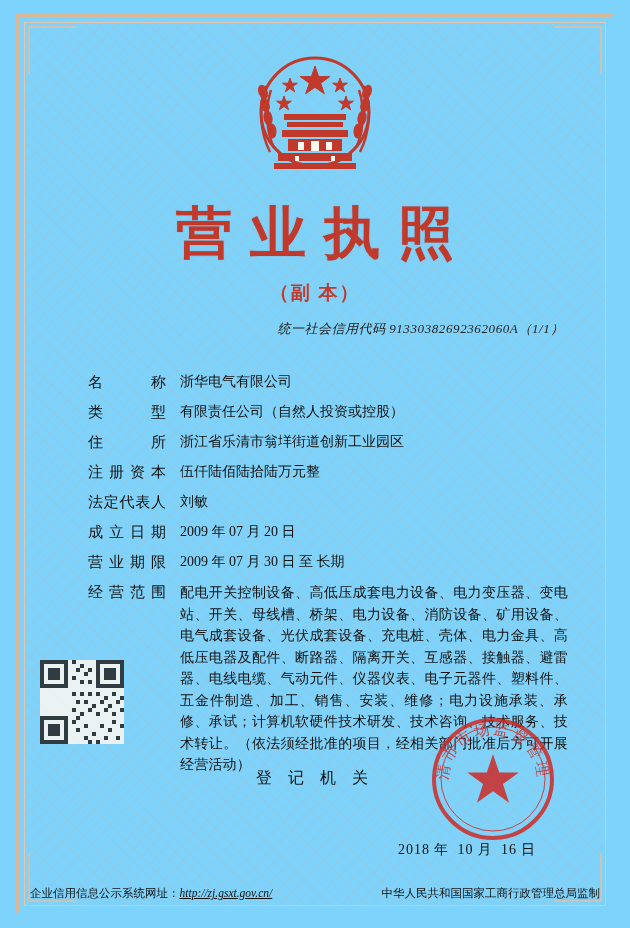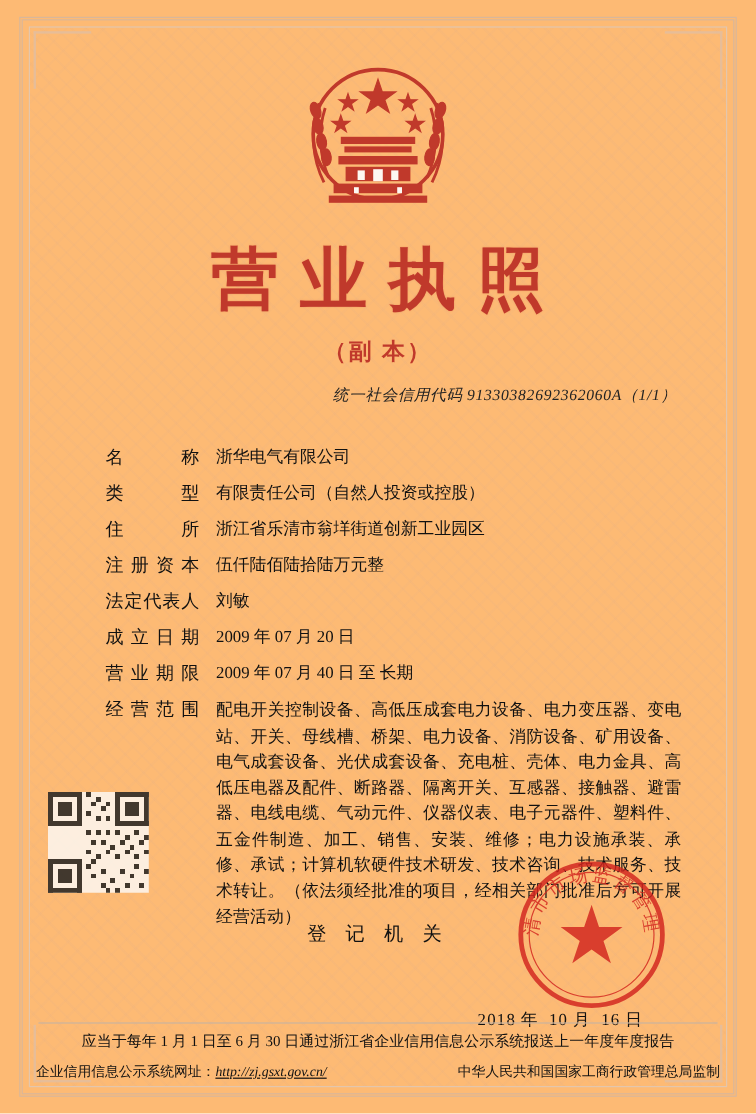--- a/index.html
+++ b/index.html
@@ -11,21 +11,21 @@
     width: 630px;
     height: 928px;
     font-family: "Liberation Serif", "DejaVu Serif", serif;
     color: #1b1b1b;
     overflow: hidden;
   }
   .license {
     position: relative;
     width: 630px;
     height: 928px;
-    background: #fdba74;
+    background: #7dd3fc;
     box-sizing: border-box;
   }
   
   .border-outer {
     position: absolute;
     left: 16px;
     top: 14px;
     right: 16px;
     bottom: 14px;
     border: 3px double #d9b79a;
@@ -308,21 +308,21 @@
       <div class="field-value">刘敏</div>
     </div>
 
     <div class="field-row">
       <div class="field-label">成立日期</div>
       <div class="field-value">2009 年 07 月 20 日</div>
     </div>
 
     <div class="field-row">
       <div class="field-label">营业期限</div>
-      <div class="field-value">2009 年 07 月 40 日 至 长期</div>
+      <div class="field-value">2009 年 07 月 30 日 至 长期</div>
     </div>
 
     <div class="field-row scope">
       <div class="field-label">经营范围</div>
       <div class="field-value">配电开关控制设备、高低压成套电力设备、电力变压器、变电站、开关、母线槽、桥架、电力设备、消防设备、矿用设备、电气成套设备、光伏成套设备、充电桩、壳体、电力金具、高低压电器及配件、断路器、隔离开关、互感器、接触器、避雷器、电线电缆、气动元件、仪器仪表、电子元器件、塑料件、五金件制造、加工、销售、安装、维修；电力设施承装、承修、承试；计算机软硬件技术研发、技术咨询、技术服务、技术转让。（依法须经批准的项目，经相关部门批准后方可开展经营活动）</div>
     </div>
 
   </div>
 
   <div class="qr">
@@ -403,21 +403,20 @@
       <circle cx="63" cy="63" r="59" fill="none" stroke="#d2241e" stroke-width="4"></circle>
       <circle cx="63" cy="63" r="52" fill="none" stroke="#d2241e" stroke-width="1"></circle>
       <polygon fill="#d2241e" points="63,38 69.2,56.6 88.8,56.6 72.9,68.1 79.1,86.7 63,75.2 46.9,86.7 53.1,68.1 37.2,56.6 56.8,56.6"></polygon>
       <path id="sealArc" d="M 18 63 A 45 45 0 0 1 108 63" fill="none"></path>
       <text font-family="'Liberation Serif', serif" font-size="15" fill="#d2241e" letter-spacing="3">
         <textPath href="#sealArc" startOffset="50%" text-anchor="middle">乐清市市场监督管理局</textPath>
       </text>
     </svg>
   </div>
 
-  <div class="notice">应当于每年 1 月 1 日至 6 月 30 日通过浙江省企业信用信息公示系统报送上一年度年度报告</div>
 
   <div class="footer">
     <div class="site">
       <span>企业信用信息公示系统网址：</span><u>http://zj.gsxt.gov.cn/</u>
     </div>
     <div>中华人民共和国国家工商行政管理总局监制</div>
   </div>
 
 </div>
 

